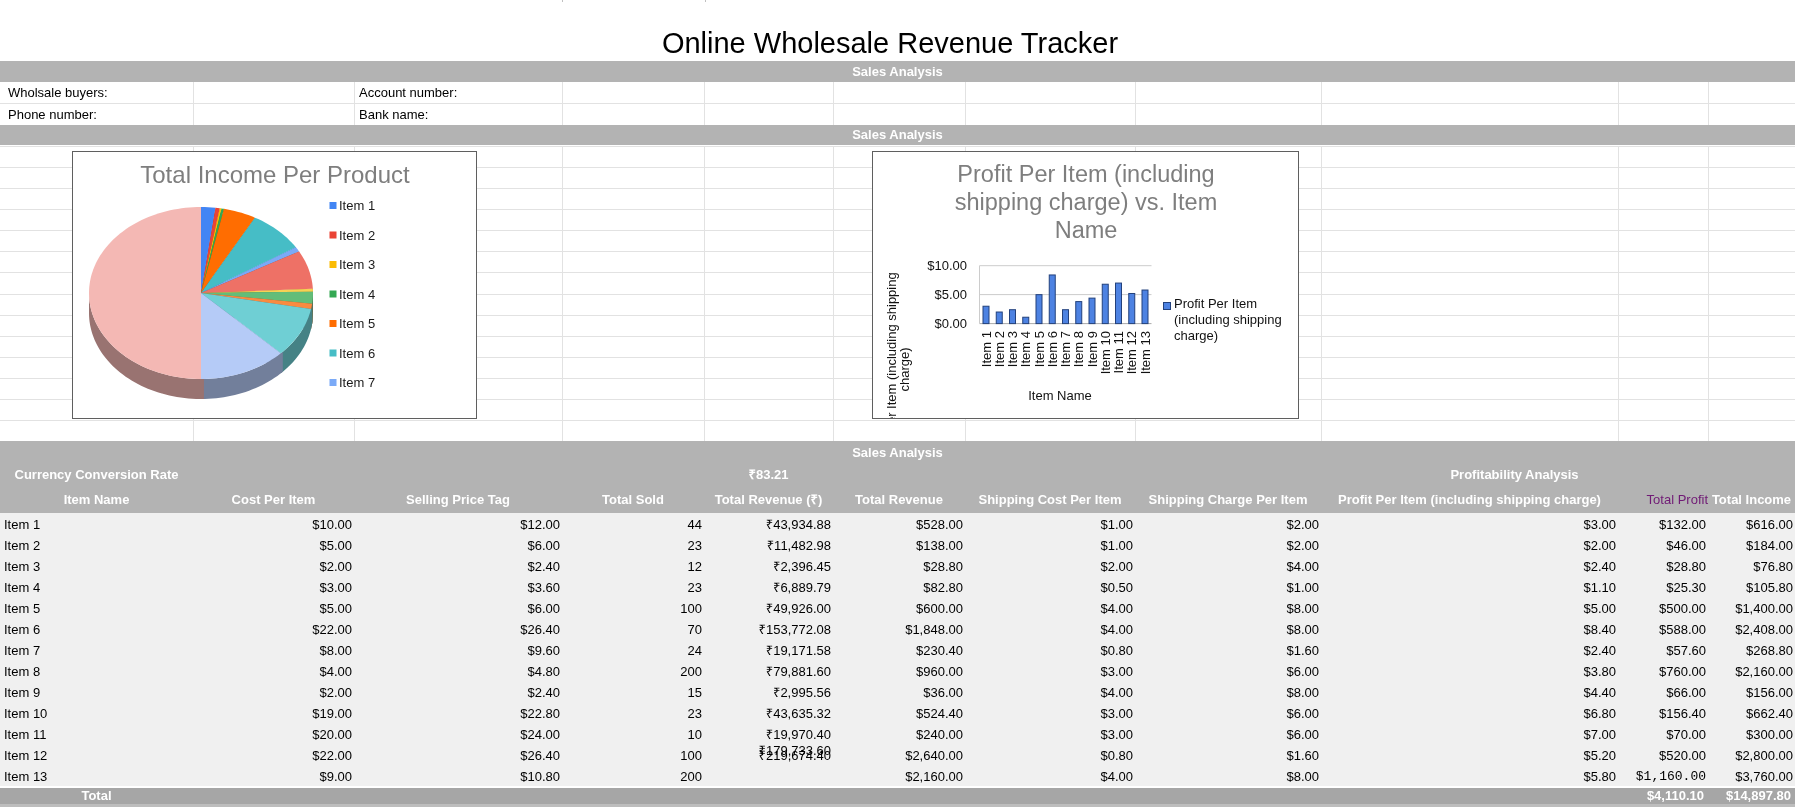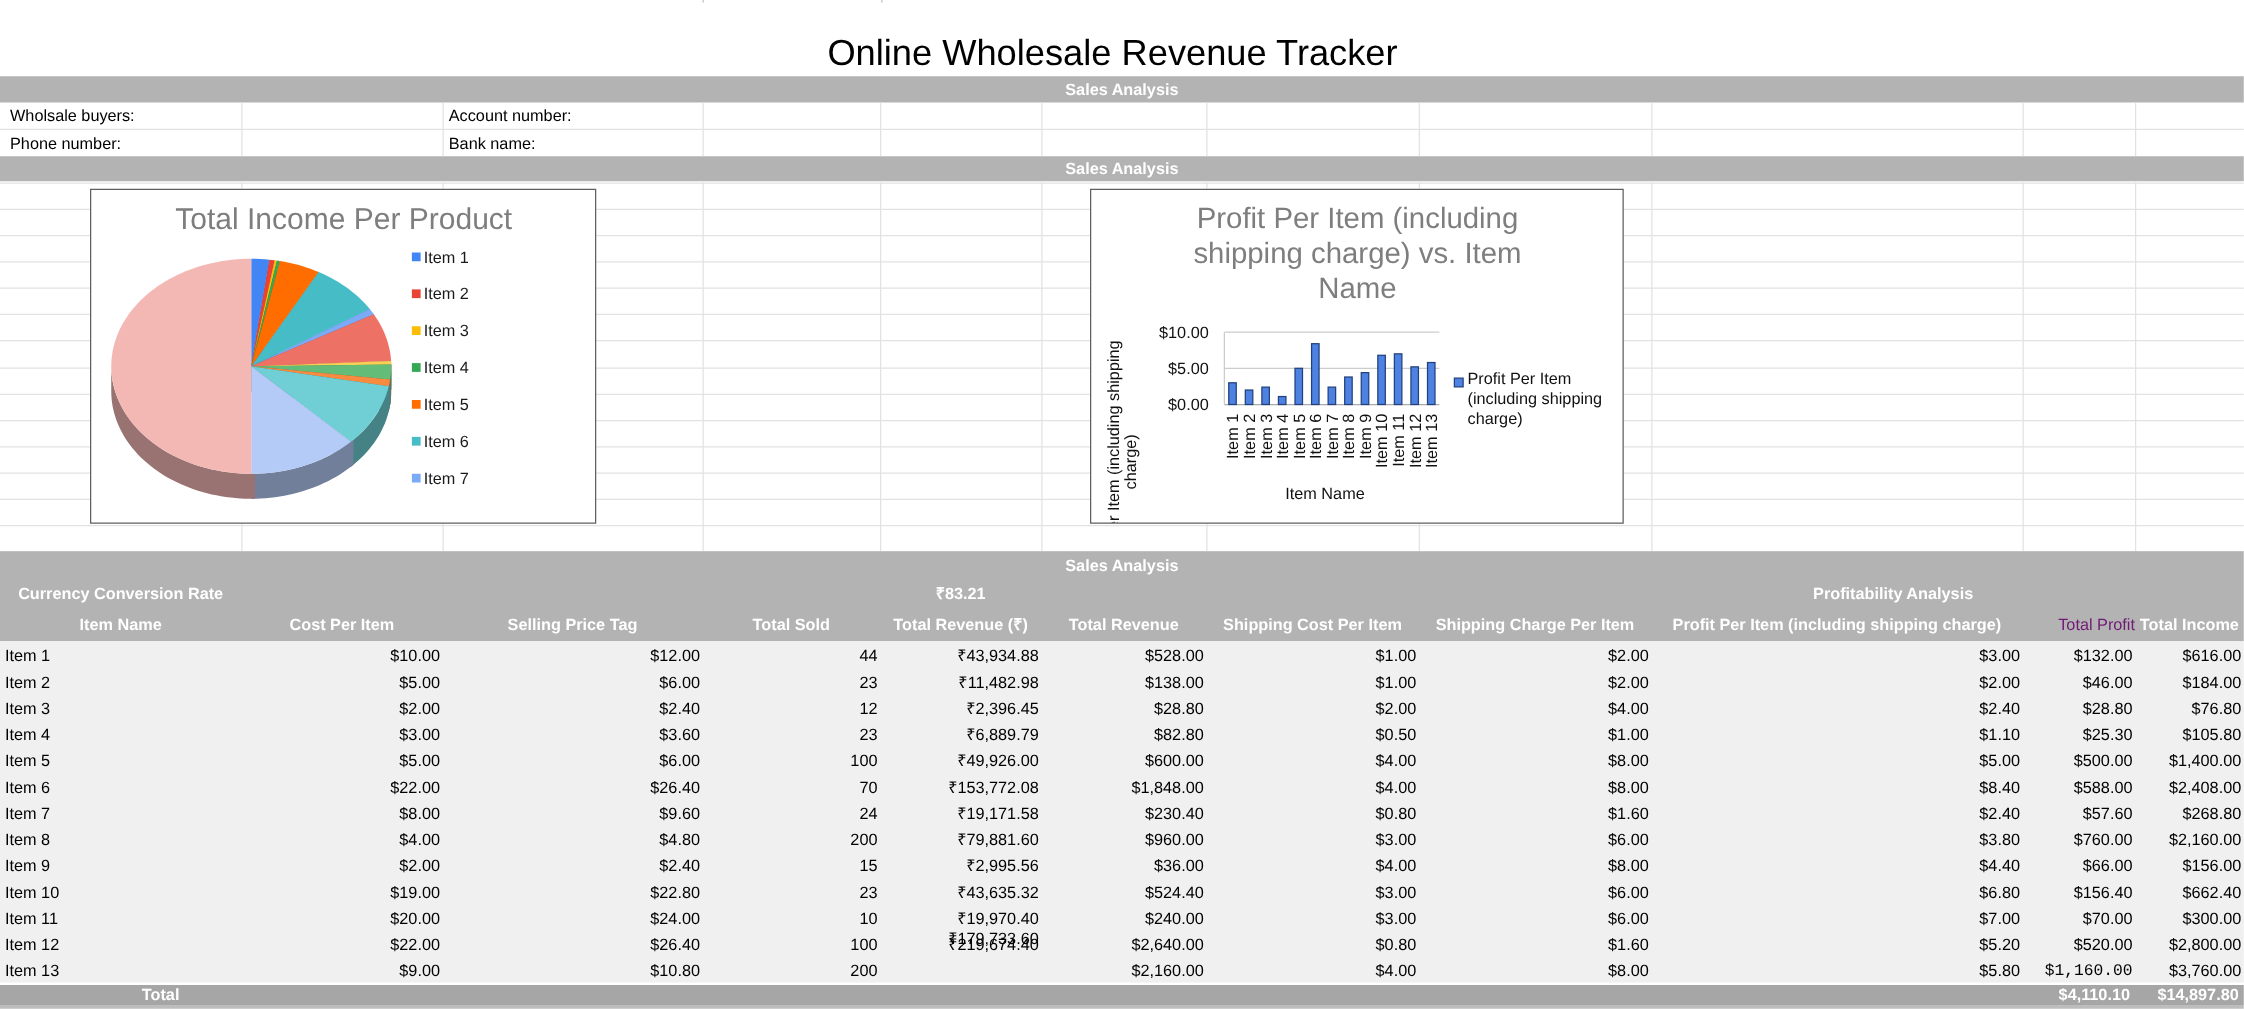--- a/index.html
+++ b/index.html
@@ -316,14 +316,14 @@
 <div class="abs r" style="right:1093px;top:766px;height:21px;line-height:21px;">200</div>
 <div class="abs r" style="right:964px;top:740px;height:21px;line-height:21px;">₹179,733.60</div>
 <div class="abs r" style="right:832px;top:766px;height:21px;line-height:21px;">$2,160.00</div>
 <div class="abs r" style="right:662px;top:766px;height:21px;line-height:21px;">$4.00</div>
 <div class="abs r" style="right:476px;top:766px;height:21px;line-height:21px;">$8.00</div>
 <div class="abs r" style="right:179px;top:766px;height:21px;line-height:21px;">$5.80</div>
 <div class="abs r" style="right:89px;top:766px;height:21px;line-height:21px;font-family:Liberation Mono, monospace;">$1,160.00</div>
 <div class="abs r" style="right:2px;top:766px;height:21px;line-height:21px;">$3,760.00</div>
 <div class="abs" style="left:0;top:788px;width:1795px;height:16px;background:#a6a6a6;"></div>
 <div class="abs" style="left:0;top:804px;width:1795px;height:3px;background:#bdbdbd;"></div>
-<div class="abs" style="left:0;top:788px;width:193px;height:16px;line-height:16px;text-align:center;color:#fff;font-weight:bold;margin-left:32px;">Total</div>
+<div class="abs" style="left:0;top:788px;width:193px;height:16px;line-height:16px;text-align:center;color:#fff;font-weight:bold;">Total</div>
 <div class="abs r" style="right:91px;top:788px;height:16px;line-height:16px;color:#fff;font-weight:bold;">$4,110.10</div>
 <div class="abs r" style="right:4px;top:788px;height:16px;line-height:16px;color:#fff;font-weight:bold;">$14,897.80</div>
 </body></html>

